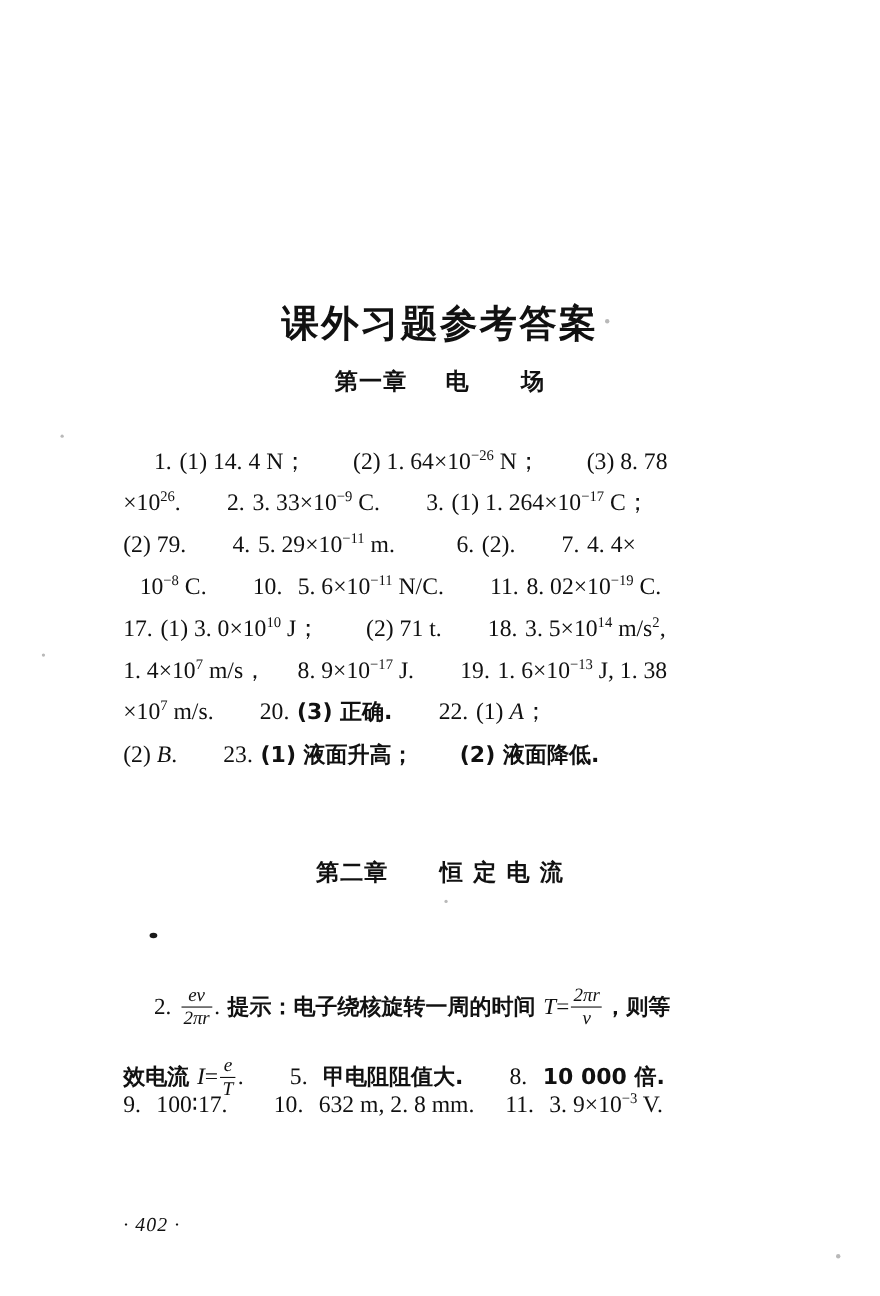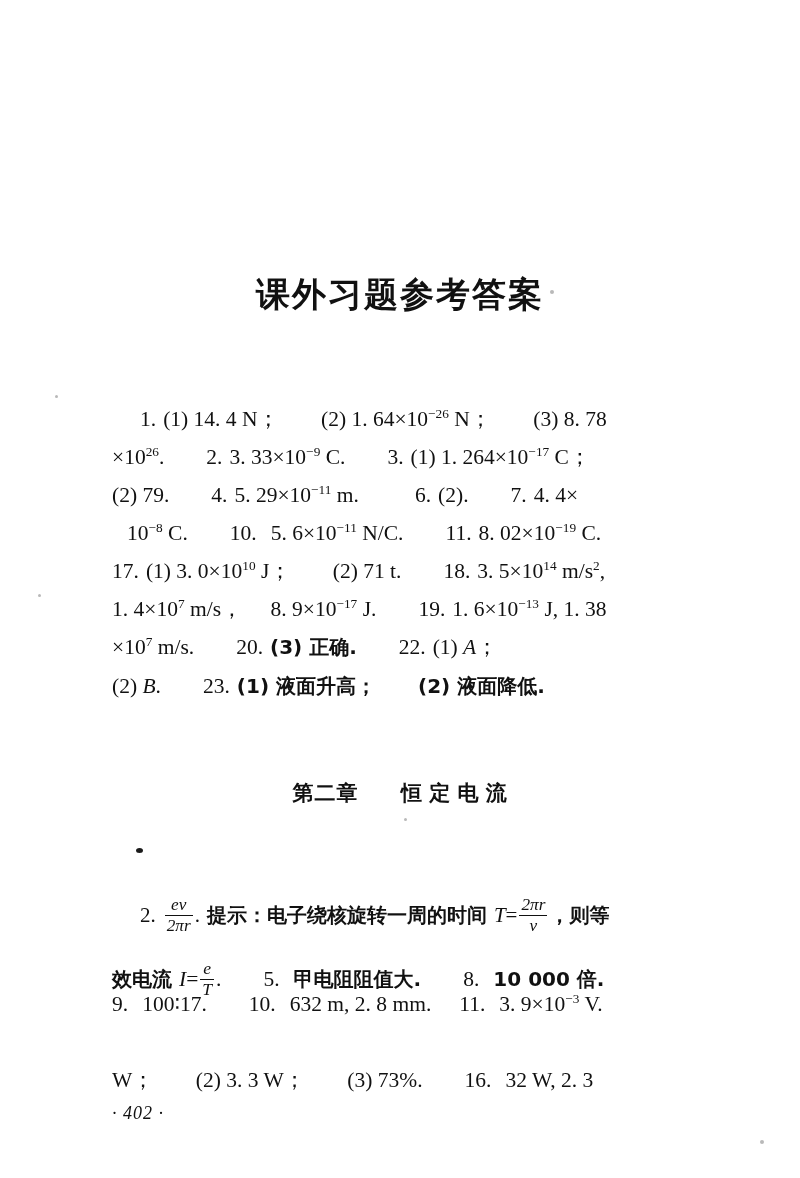--- a/index.html
+++ b/index.html
@@ -43,21 +43,21 @@
     position: absolute;
     left: 112px;
     width: 576px;
     text-align: center;
     font-size: 21px;
     font-weight: bold;
     letter-spacing: 1px;
     font-family: "DejaVu Sans", "Liberation Sans", sans-serif;
   }
   #chap1 { top: 333px; }
-  #chap2 { top: 779px; font-family: Liberation Serif, serif; }
+  #chap2 { top: 779px; }
 
   .chap-sp1 { display: inline-block; width: 18px; }
   .chap-sp2 { display: inline-block; width: 30px; }
 
   
   .line {
     position: absolute;
     left: 112px;
     width: 600px;
     font-size: 21.5px;
@@ -122,20 +122,27 @@
   }
   .speck-faint { background: #b9b9b9; }
 </style>
 </head>
 <body>
 
 <div class="page">
 
   <div class="doc-title">课外习题参考答案</div>
 
+  <div class="chapter-heading" id="chap1">
+    <span>第一章</span>
+    <span class="chap-sp1"></span>
+    <span>电</span>
+    <span class="chap-sp2"></span>
+    <span>场</span>
+  </div>
 
   <div class="line" style="top:409px;">
     <span class="sp-m"></span><span>1.</span><span class="sp-xs"></span><span>(1) 14. 4 N；</span><span class="sp-l"></span><span>(2) 1. 64</span><span>×</span><span>10</span><sup>−26</sup><span> N；</span><span class="sp-l"></span><span>(3) 8. 78</span>
   </div>
 
   <div class="line" style="top:447px;">
     <span>×</span><span>10</span><sup>26</sup><span>.</span><span class="sp-l"></span><span>2.</span><span class="sp-xs"></span><span>3. 33</span><span>×</span><span>10</span><sup>−9</sup><span> C.</span><span class="sp-l"></span><span>3.</span><span class="sp-xs"></span><span>(1) 1. 264</span><span>×</span><span>10</span><sup>−17</sup><span> C；</span>
   </div>
 
   <div class="line" style="top:485px;">
@@ -174,23 +181,20 @@
 
   <div class="line" style="top:944px;">
     <span class="cjk">效电流</span><span class="sp-xs"></span><span class="ital">I</span><span>=</span><span class="frac"><span class="num">e</span><span class="den">T</span></span><span>.</span><span class="sp-l"></span><span>5.</span><span class="sp-s"></span><span class="cjk">甲电阻阻值大.</span><span class="sp-l"></span><span>8.</span><span class="sp-s"></span><span class="cjk">10 000 倍.</span>
   </div>
 
   <div class="line" style="top:994px;">
     <span>9.</span><span class="sp-s"></span><span>100∶17.</span><span class="sp-l"></span><span>10.</span><span class="sp-s"></span><span>632 m, 2. 8 mm.</span><span class="sp-m"></span><span>11.</span><span class="sp-s"></span><span>3. 9</span><span>×</span><span>10</span><sup>−3</sup><span> V.</span>
   </div>
 
 
-  <div class="line" style="top:1070px;">
-    <span>W；</span><span class="sp-l"></span><span>(2) 3. 3 W；</span><span class="sp-l"></span><span>(3) 73%.</span><span class="sp-l"></span><span>16.</span><span class="sp-s"></span><span>32 W, 2. 3</span>
-  </div>
 
   <div class="page-number">· 402 ·</div>
 
   <span class="speck" style="left:136px; top:848px; width:7px; height:5px;"></span>
   <span class="speck speck-faint" style="left:38px; top:594px; width:3px; height:3px;"></span>
   <span class="speck speck-faint" style="left:55px; top:395px; width:3px; height:3px;"></span>
   <span class="speck speck-faint" style="left:550px; top:290px; width:4px; height:4px;"></span>
   <span class="speck speck-faint" style="left:760px; top:1140px; width:4px; height:4px;"></span>
   <span class="speck speck-faint" style="left:404px; top:818px; width:3px; height:3px;"></span>
 

